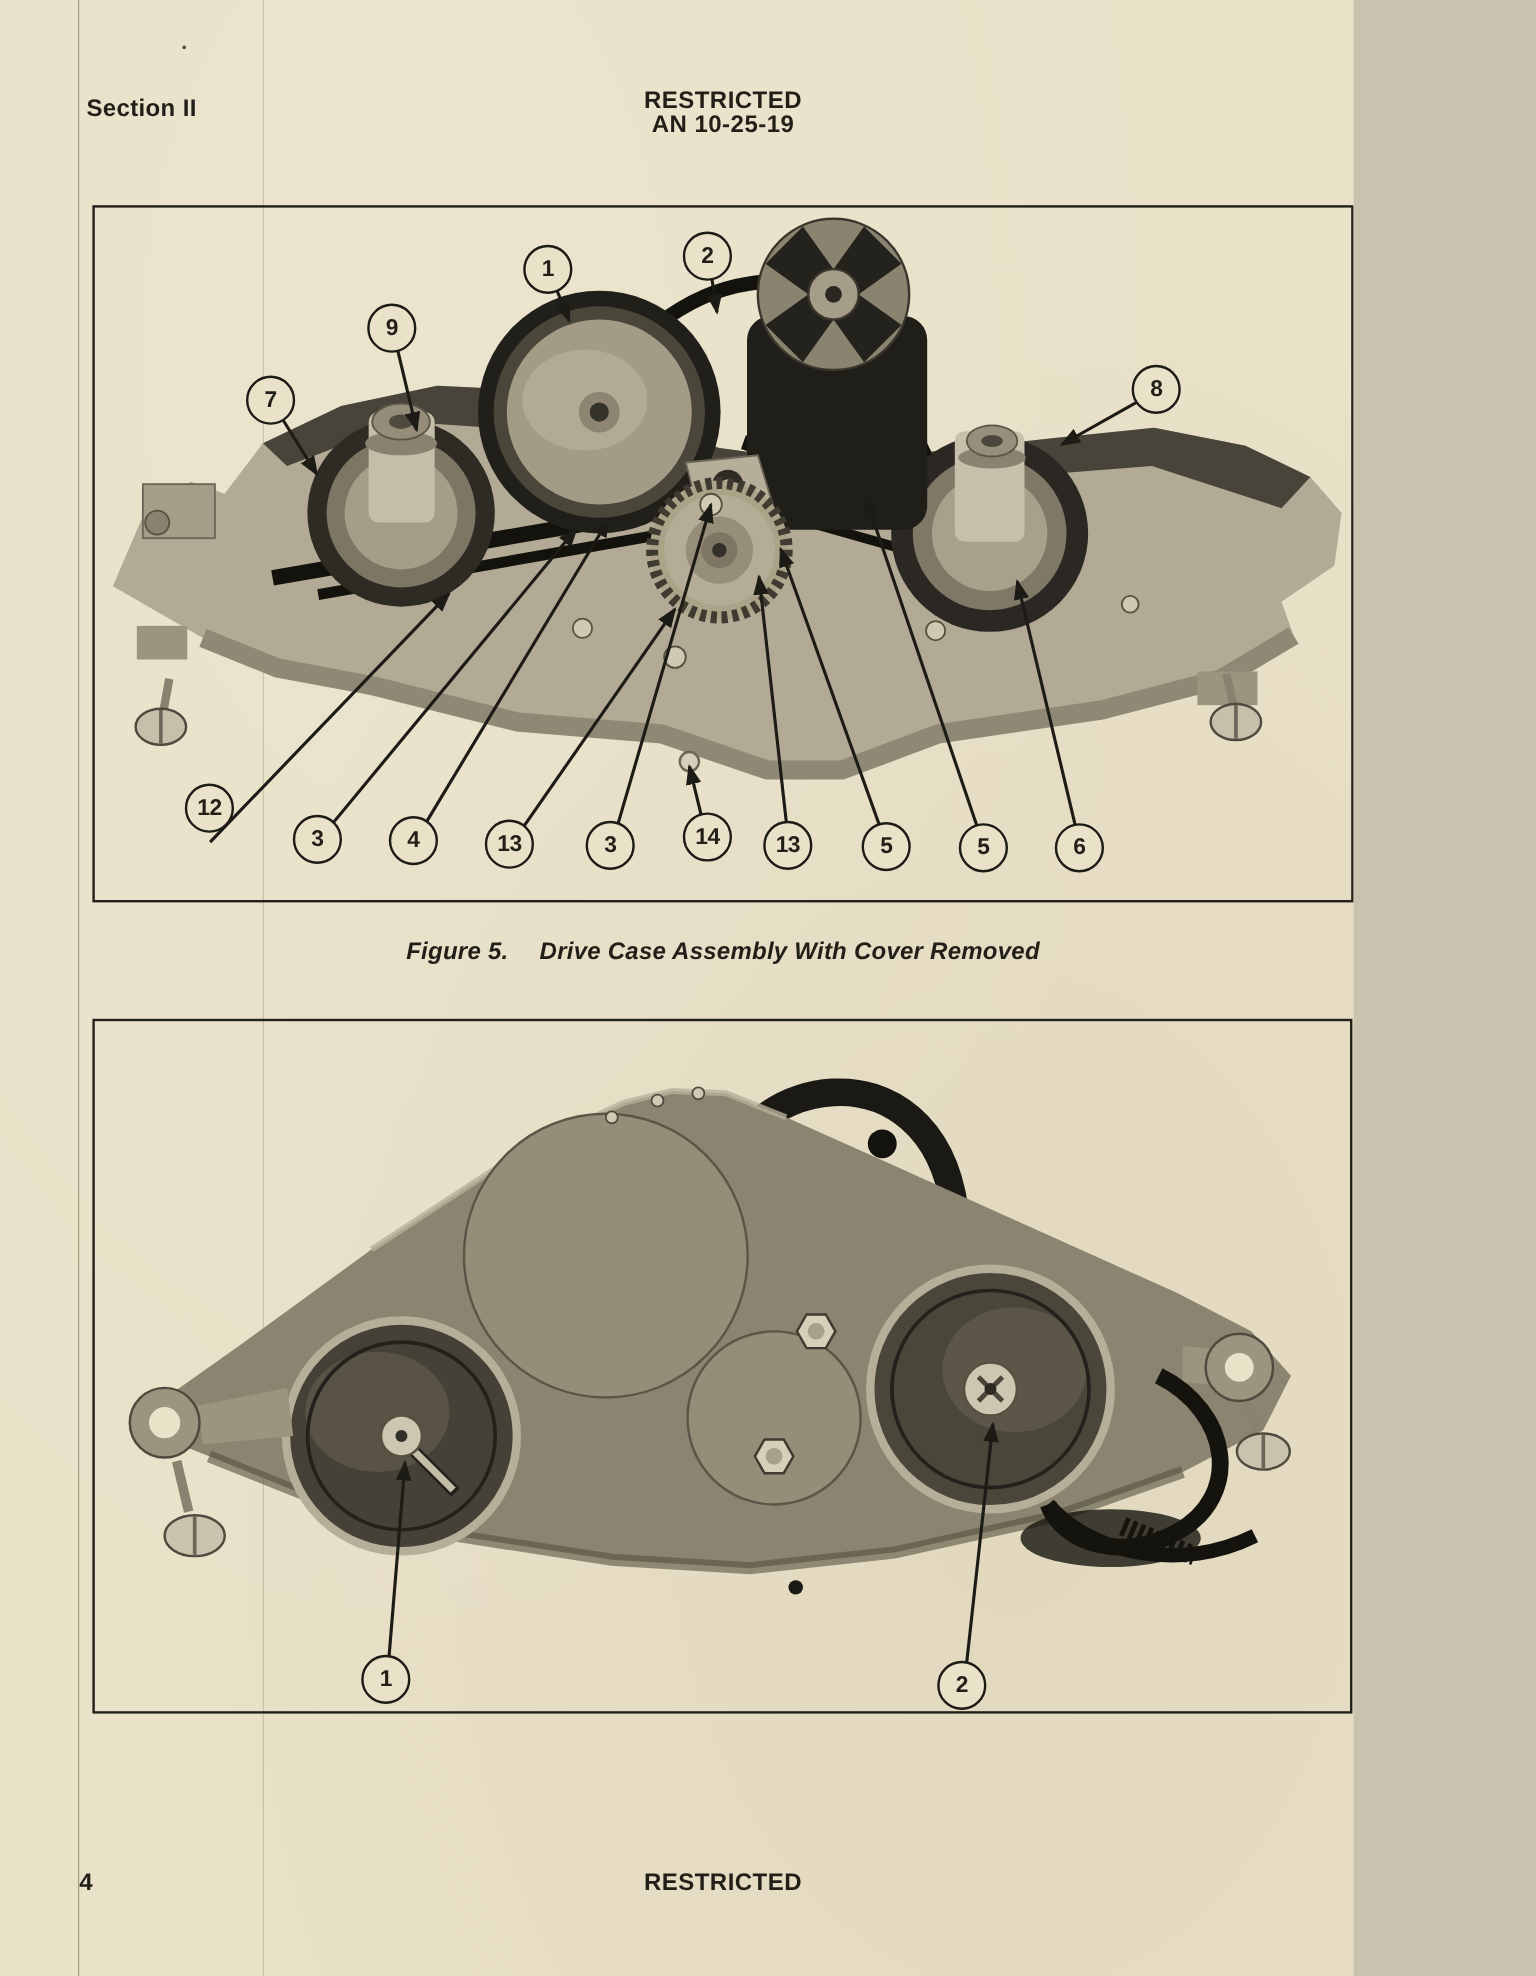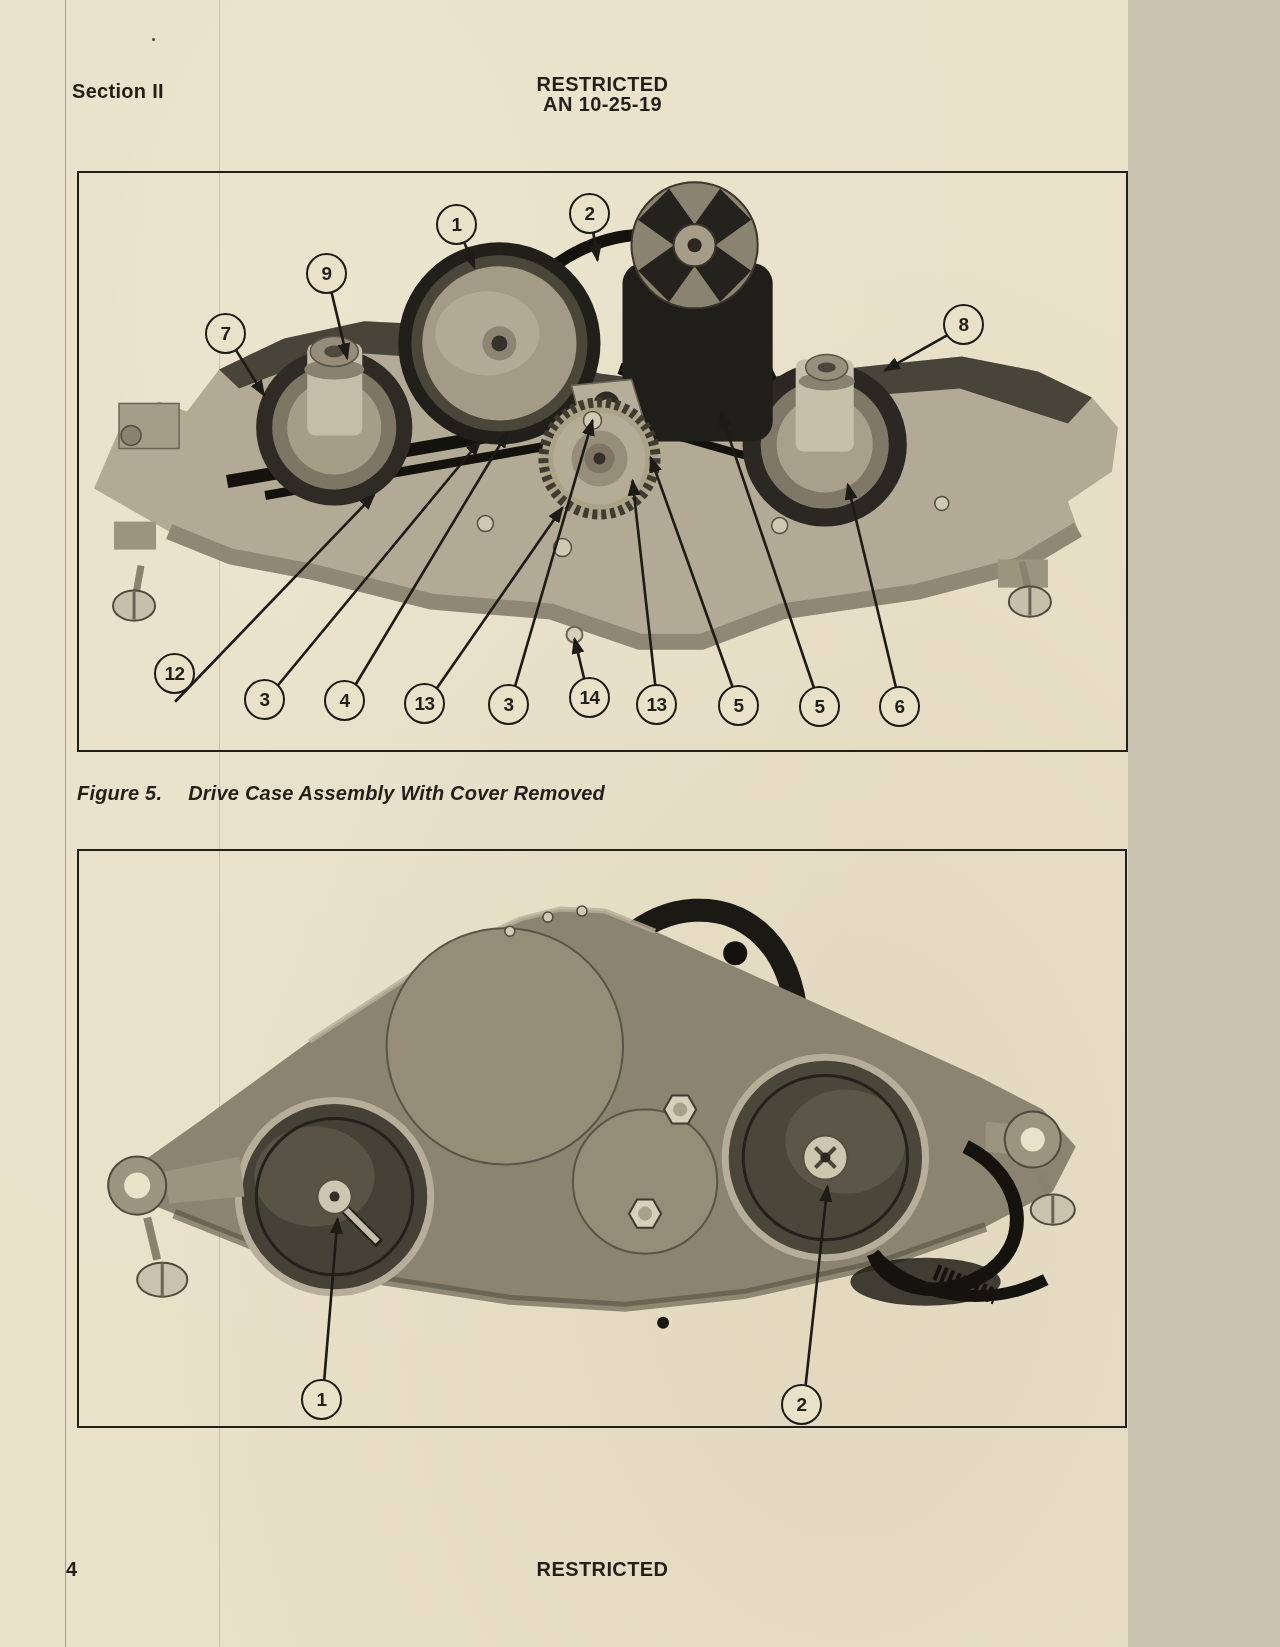--- a/index.html
+++ b/index.html
@@ -23,21 +23,21 @@
                  font-size:20px; font-weight:bold; line-height:20px; letter-spacing:.4px; }
   .ftr-page    { position:absolute; left:66px; top:1558px; font-size:20px; font-weight:bold; }
   .ftr-center  { position:absolute; left:77px; width:1051px; top:1558px; text-align:center;
                  font-size:20px; font-weight:bold; letter-spacing:.4px; }
 
   .figbox { position:absolute; border:2.6px solid #21201a; background:transparent; }
   .figbox.f5 { left:77px; top:171px;  width:1051px; height:581px; }
   .figbox.f6 { left:77px; top:849px;  width:1050px; height:579px; }
   .figbox svg { position:absolute; left:0; top:0; width:100%; height:100%; }
 
-  .caption { position:absolute; left:77px; width:1051px; text-align:left;
+  .caption { position:absolute; left:77px; width:1051px; text-align:center;
              font-style:italic; font-weight:bold; font-size:20px; letter-spacing:.2px; }
   .caption.f5 { top:782px; }
   .caption.f6 { top:1452px; }
   .caption .gap { margin-left:26px; }
 
   .co { position:absolute; width:41px; height:41px; border:2.6px solid #1d1b16; border-radius:50%;
         background:#e9e1c8; display:flex; align-items:center; justify-content:center;
         font-weight:bold; font-size:19px; letter-spacing:-.5px; }
 
   .hole { position:absolute; background:#16140f; border-radius:50%; }

